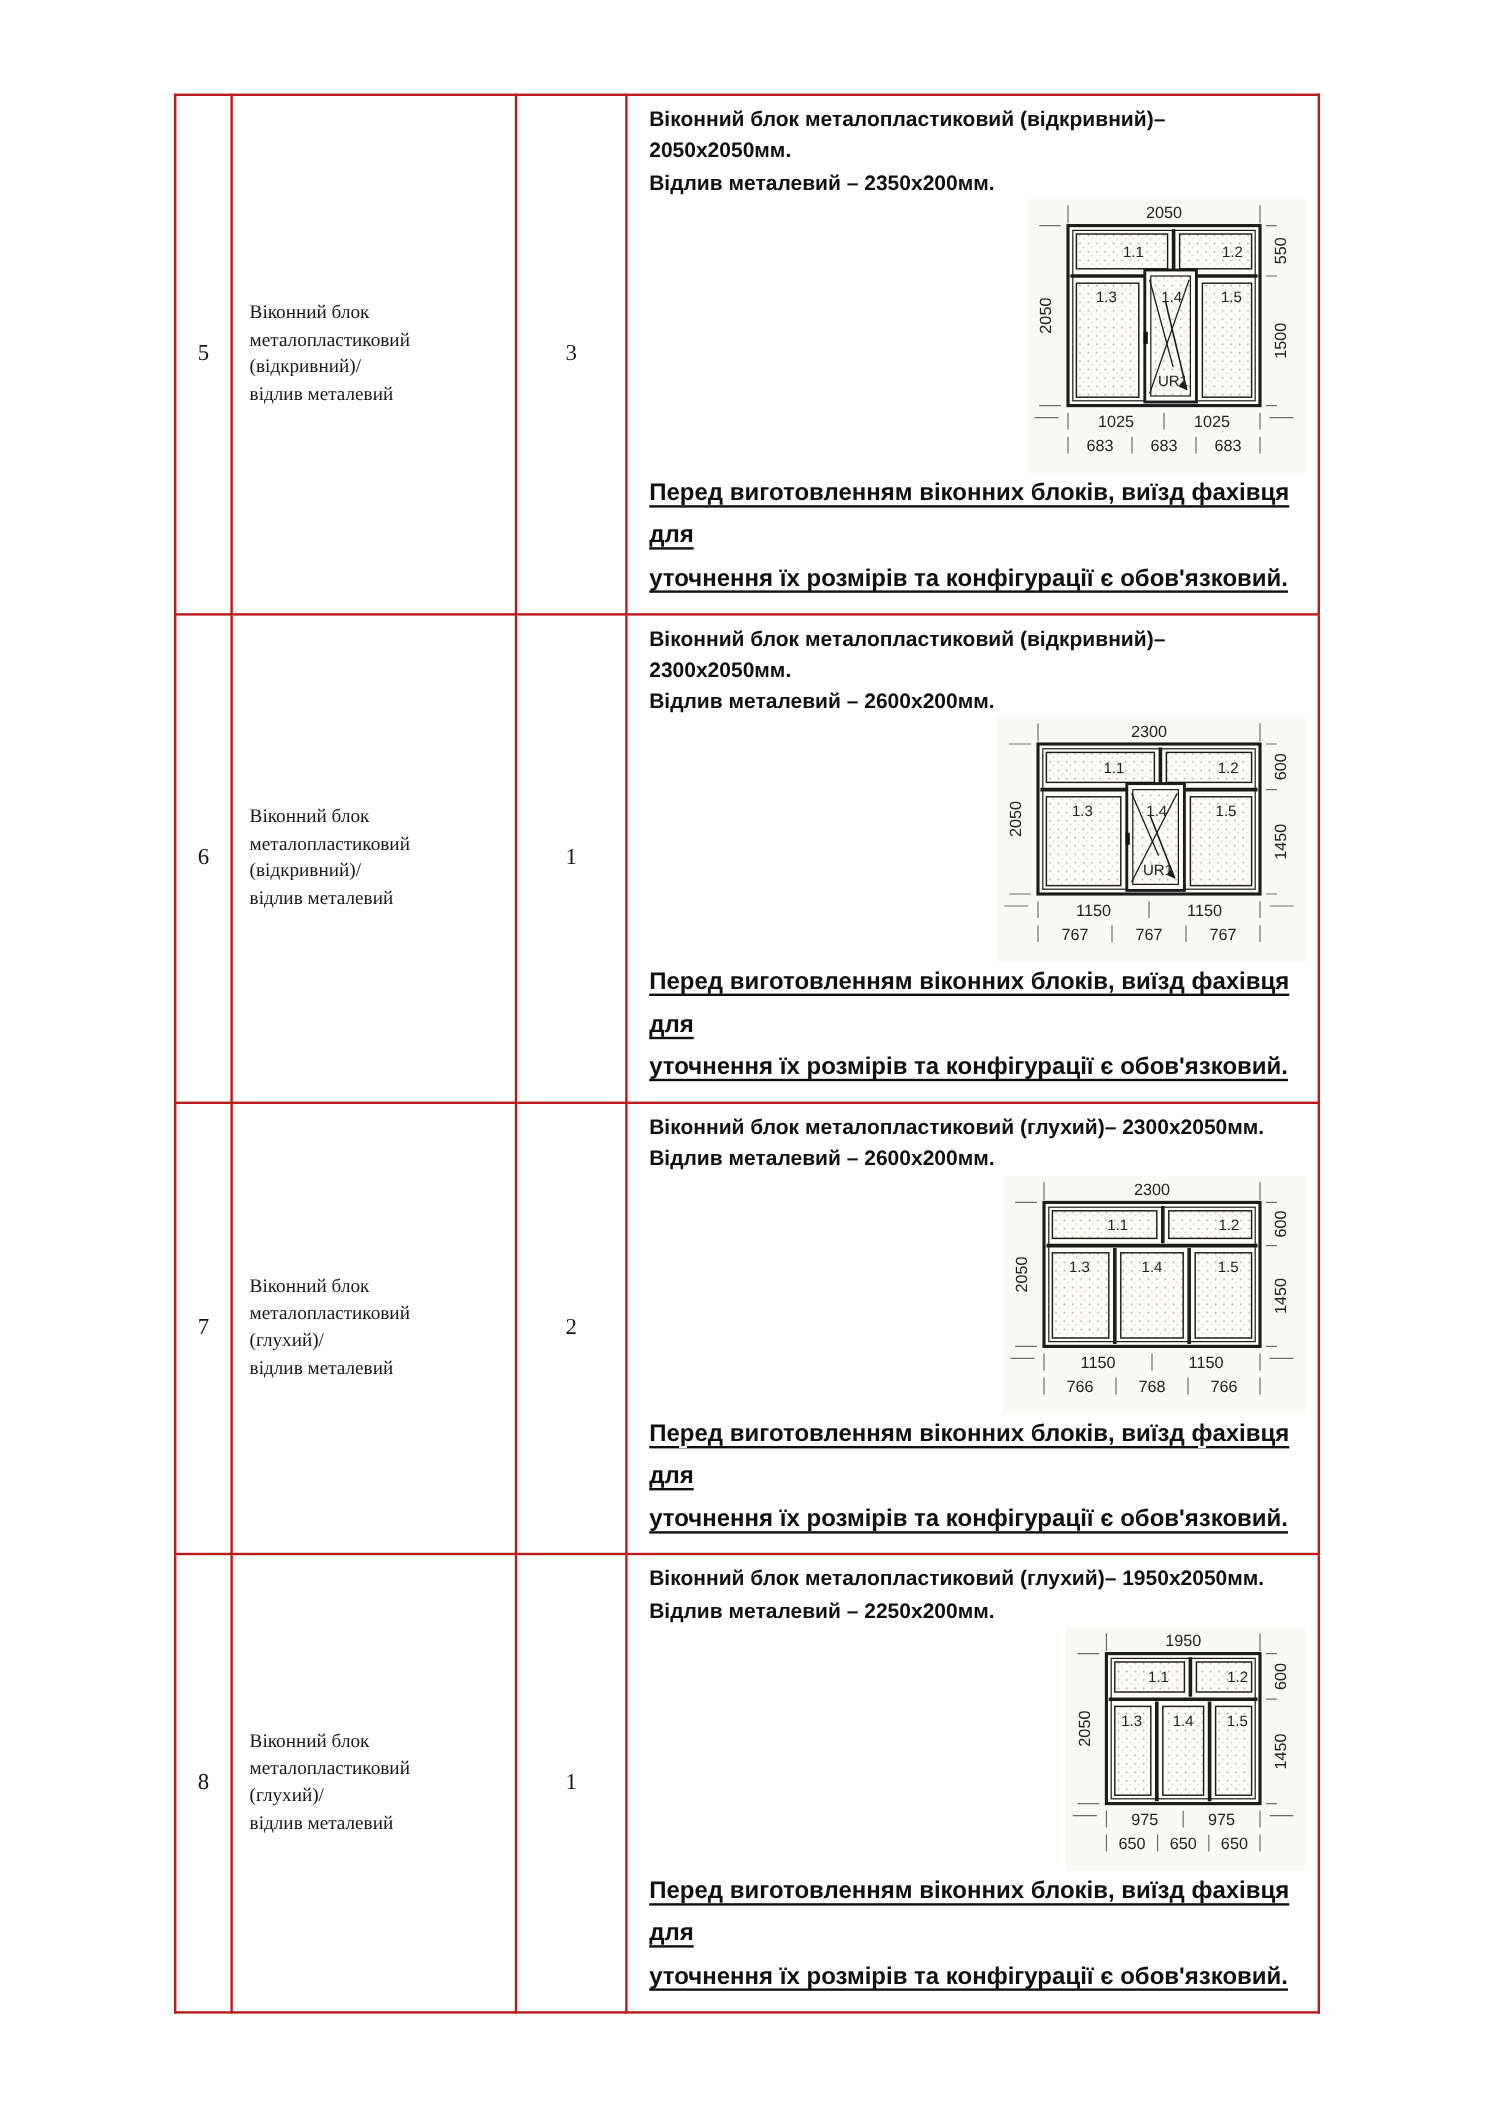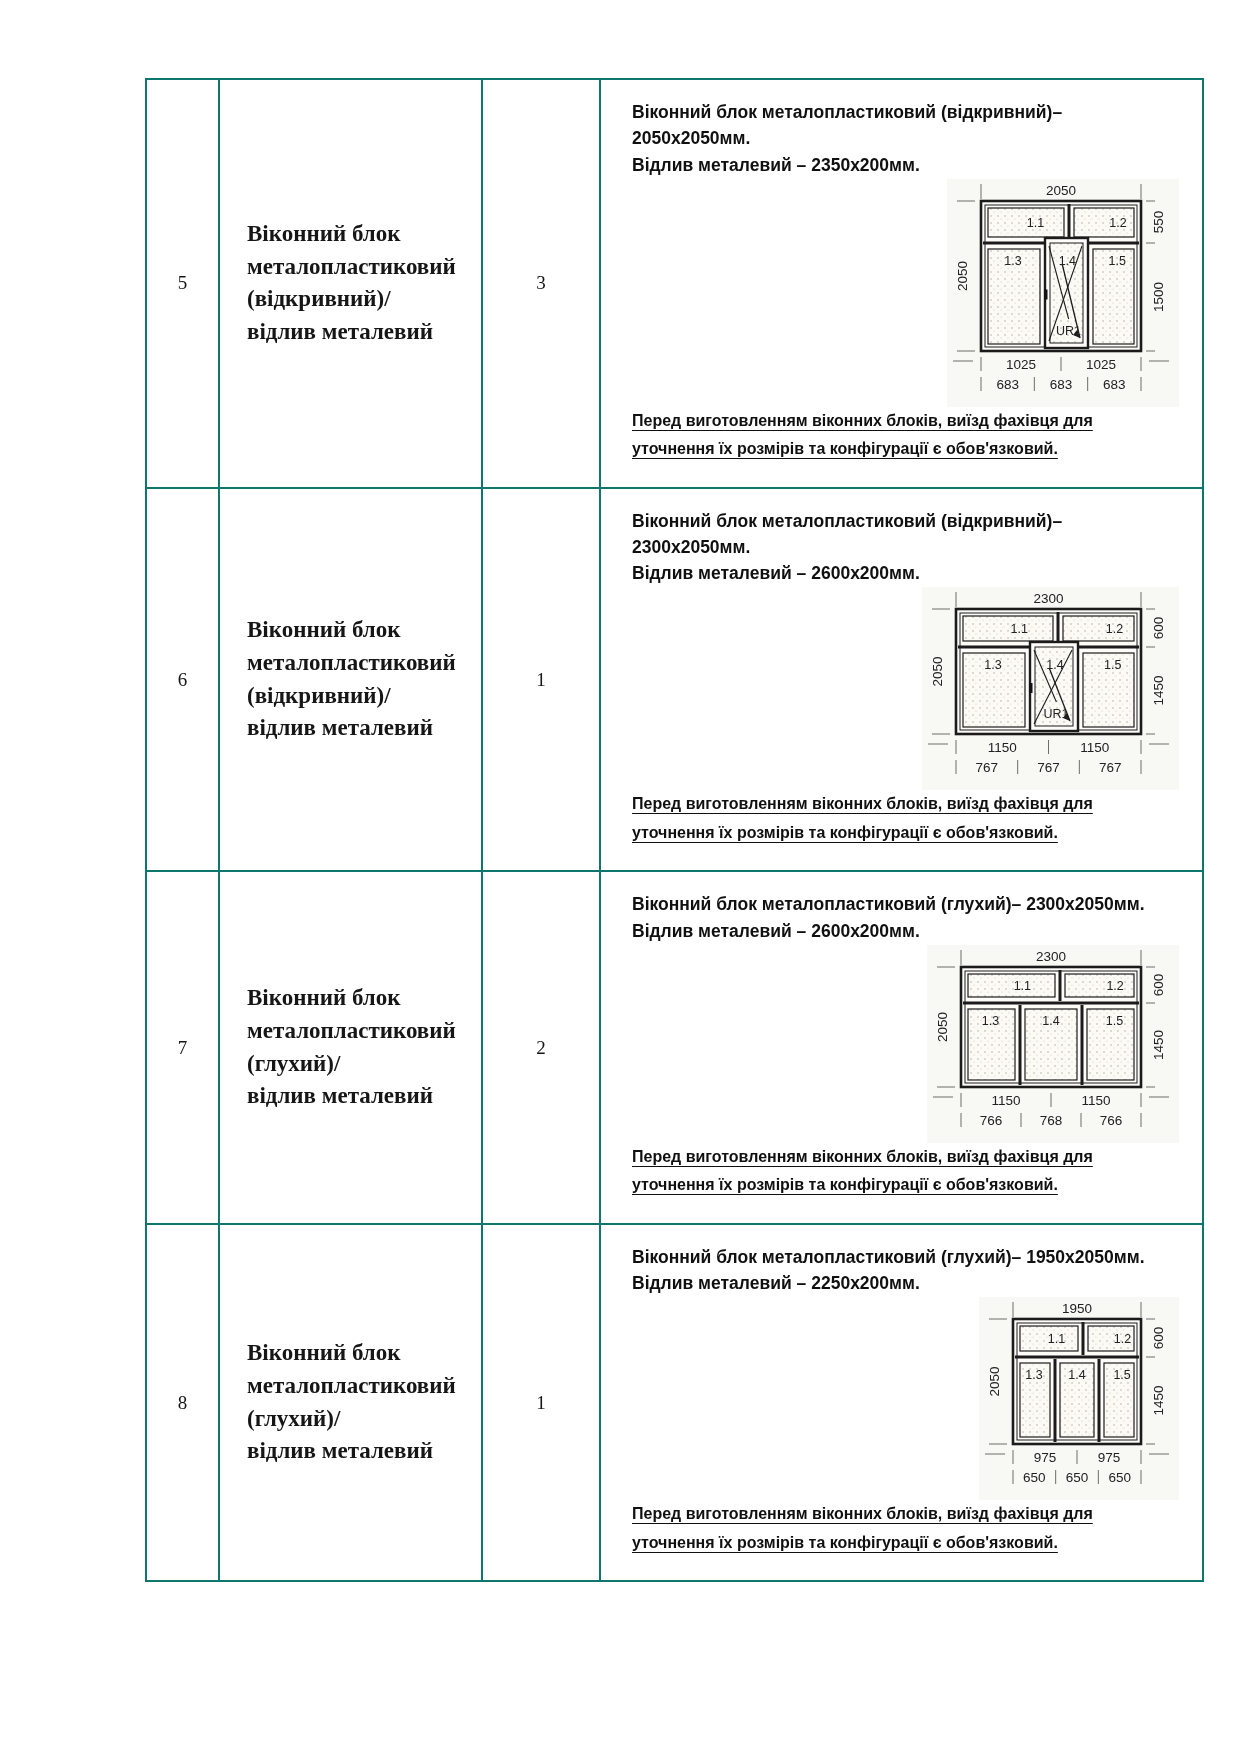--- a/index.html
+++ b/index.html
@@ -1,30 +1,30 @@
 <!DOCTYPE html>
 <html><head>
 <meta charset="utf-8">
 <style>
   html,body{margin:0;padding:0;background:#ffffff;}
   .page{position:relative;width:1241px;height:1755px;background:#ffffff;overflow:hidden;
         font-family:"Liberation Serif", serif;color:#161616;}
   table.spec{position:absolute;left:145px;top:78px;width:945px;border-collapse:collapse;table-layout:fixed;}
-  td{border:2px solid #0f766e;vertical-align:middle;padding:13px;}
+  td{border:2px solid #b91c1c;vertical-align:middle;padding:0;}
   .c-num{width:45px;text-align:center;font-size:19px;}
   .c-desc{width:235px;}
-  .c-desc .desc{padding:8px 8px 8px 14px;font-size:23px;line-height:1.42;font-weight:bold;}
+  .c-desc .desc{padding:8px 8px 8px 14px;font-size:16px;line-height:1.42;}
   .c-qty{width:90px;text-align:center;font-size:19px;}
   .c-detail{width:575px;vertical-align:top;}
   .detail-inner{height:100%;display:flex;flex-direction:column;box-sizing:border-box;
                 padding:6px 10px 8px 18px;}
   .detail-title{font-family:"Liberation Sans", sans-serif;font-weight:700;font-size:17.5px;
                 line-height:1.5;color:#101010;}
   .diagram-wrap{display:flex;justify-content:flex-end;margin-top:1px;}
-  .warning{font-family:"Liberation Sans", sans-serif;font-weight:700;font-size:16px;
+  .warning{font-family:"Liberation Sans", sans-serif;font-weight:700;font-size:20px;
            line-height:1.78;color:#101010;text-decoration:underline;text-underline-offset:4px;
            margin-top:auto;padding-bottom:2px;}
   svg text{font-family:"Liberation Sans", sans-serif;fill:#222;}
 </style>
 </head>
 <body>
 
 <div class="page">
   <table class="spec">
     <tbody id="tbody">

